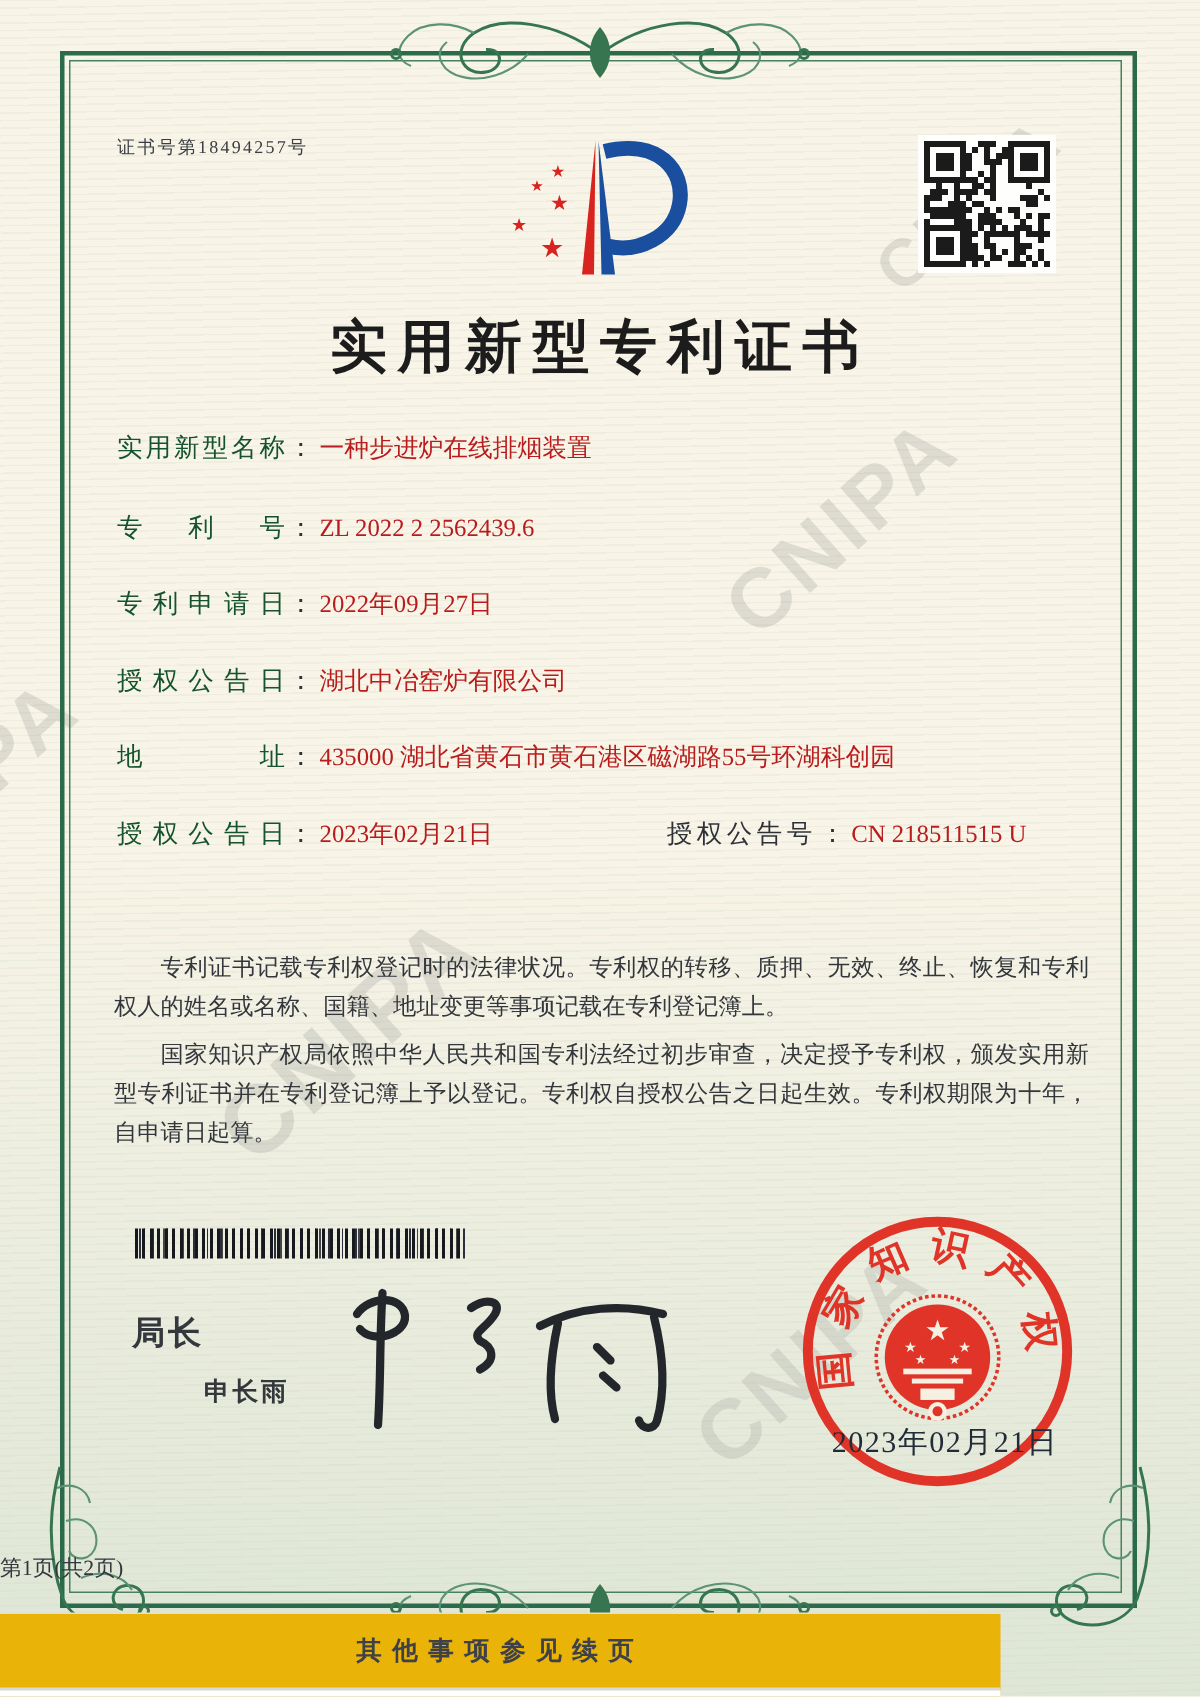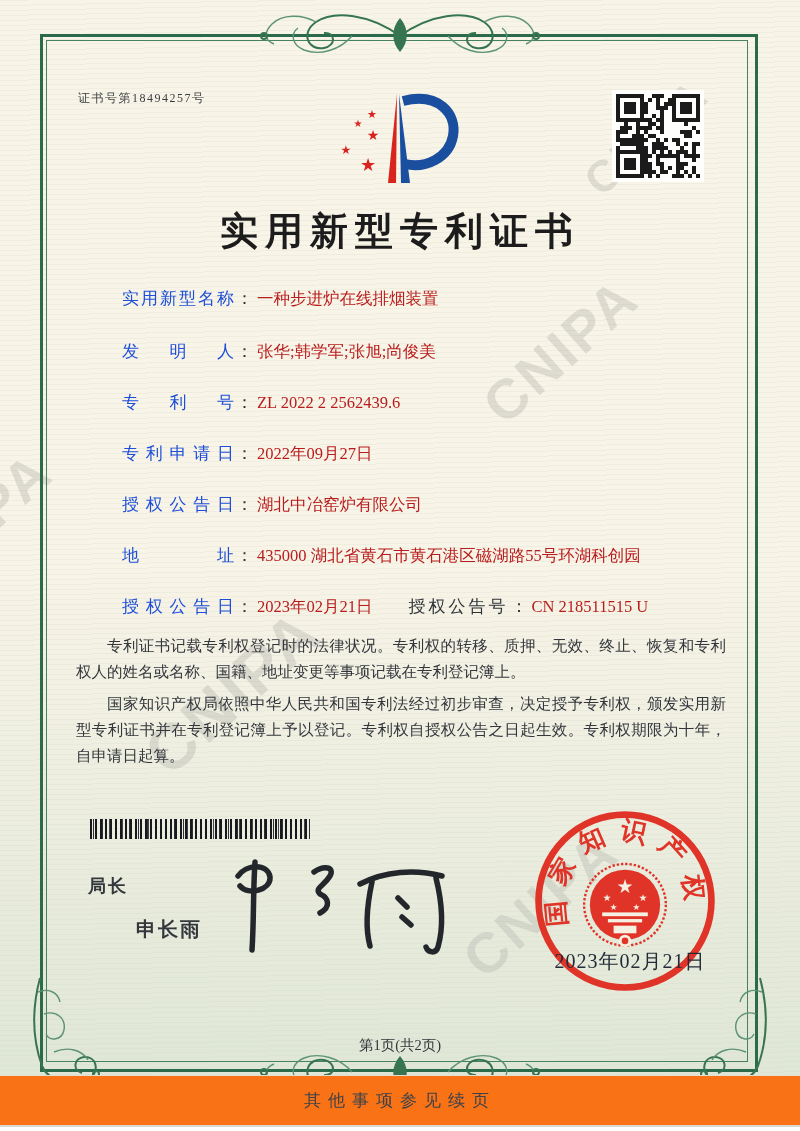--- a/index.html
+++ b/index.html
@@ -42,53 +42,54 @@
   .qr svg{display:block;margin:4px;fill:#1b1b1b;}
   .title{
     position:absolute;left:0;top:206px;width:800px;text-align:center;
     font-size:38px;font-weight:bold;letter-spacing:7px;color:#1c1c1c;
   }
   .fields{position:absolute;left:78px;top:287px;width:650px;}
   .frow{height:30px;margin-bottom:21px;font-size:17px;white-space:nowrap;}
   .frow.first{margin-bottom:23px;}
   .flabel{
     display:inline-block;width:112px;text-align:justify;text-align-last:justify;
-    color:#1d4ed8;vertical-align:bottom;margin-left:44px;
+    color:#14532d;vertical-align:bottom;
   }
   .fcolon{display:inline-block;margin:0 4px 0 2px;}
   .fvalue{font-size:16.5px;color:#b91c1c;}
-  .grant{margin-left:36px;}
+  .grant{margin-left:116px;}
   .flabel2{letter-spacing:3px;}
   .paras{
     position:absolute;left:76px;top:633px;width:650px;
     font-size:15.5px;line-height:26px;color:#33373c;text-align:justify;
   }
   .paras p{margin:0 0 6px 0;text-indent:2em;}
   .barcode{
     position:absolute;left:90px;top:819px;width:220px;height:20px;
     background-image:
       repeating-linear-gradient(90deg,#16181d 0 2px,rgba(0,0,0,0) 2px 5px),
       repeating-linear-gradient(90deg,rgba(0,0,0,0) 0 3px,#2a2f3a 3px 4px,rgba(0,0,0,0) 4px 9px),
       repeating-linear-gradient(90deg,rgba(0,0,0,0) 0 6px,#444 6px 7px,rgba(0,0,0,0) 7px 13px);
   }
-  .signer-title{position:absolute;left:88px;top:874px;font-size:18px;font-weight:bold;
+  .signer-title{position:absolute;left:88px;top:874px;font-size:22px;font-weight:bold;
     font-family:"Liberation Sans","DejaVu Sans",sans-serif;color:#34383d;letter-spacing:2px;}
-  .signer-name{position:absolute;left:88px;top:916px;font-size:20px;font-weight:bold;
+  .signer-name{position:absolute;left:88px;top:916px;font-size:17px;font-weight:bold;
     font-family:"Liberation Sans","DejaVu Sans",sans-serif;color:#34383d;letter-spacing:2px;padding-left:48px;}
   .signature{position:absolute;left:210px;top:850px;}
   .signature path{stroke:#23272b;stroke-width:5.5;fill:none;stroke-linecap:round;stroke-linejoin:round;}
   .seal{position:absolute;left:530px;top:806px;width:190px;height:190px;opacity:0.95;}
   .seal-date{
     position:absolute;left:540px;top:948px;width:180px;text-align:center;
     font-size:20px;color:#222b38;letter-spacing:1px;
   }
-  .page-no{position:absolute;left:0;top:1036px;width:800px;text-align:center;font-size:14.5px;color:#33363b;}
+  .page-no{position:absolute;left:0;top:1036px;width:800px;text-align:left;font-size:14.5px;color:#33363b;}
   .bottom-strip{
-    position:absolute;left:0;top:1076px;width:800px;height:55px;background:#f97316;z-index:5;
+    position:absolute;left:0;top:1076px;width:667px;height:55px;background:#eab308;z-index:5;
     box-shadow:0 -1px 0 #e2e0d6, inset 0 -4px 0 #ffffff, inset 0 -6px 0 #d9d9d4;
+    font-weight:bold;
   }
   .bottom-note{
     margin-top:13px;text-align:center;font-size:17px;color:#3e4248;letter-spacing:7px;
   }
 </style>
 </head>
 <body>
 
 <div class="bg-tint"></div>
 
@@ -409,23 +410,20 @@
       </svg>
     </div>
 
   <div class="title">实用新型专利证书</div>
 
   <div class="fields">
     <div class="frow first">
       <span class="flabel">实用新型名称</span><span class="fcolon">：</span><span class="fvalue">一种步进炉在线排烟装置</span>
     </div>
     <div class="frow">
-      <span class="flabel">发明人</span><span class="fcolon">：</span><span class="fvalue">张华;韩学军;张旭;尚俊美</span>
-    </div>
-    <div class="frow">
       <span class="flabel">专利号</span><span class="fcolon">：</span><span class="fvalue">ZL 2022 2 2562439.6</span>
     </div>
     <div class="frow">
       <span class="flabel">专利申请日</span><span class="fcolon">：</span><span class="fvalue">2022年09月27日</span>
     </div>
     <div class="frow">
       <span class="flabel">授权公告日</span><span class="fcolon">：</span><span class="fvalue">湖北中冶窑炉有限公司</span>
     </div>
     <div class="frow">
       <span class="flabel">地址</span><span class="fcolon">：</span><span class="fvalue">435000 湖北省黄石市黄石港区磁湖路55号环湖科创园</span>

